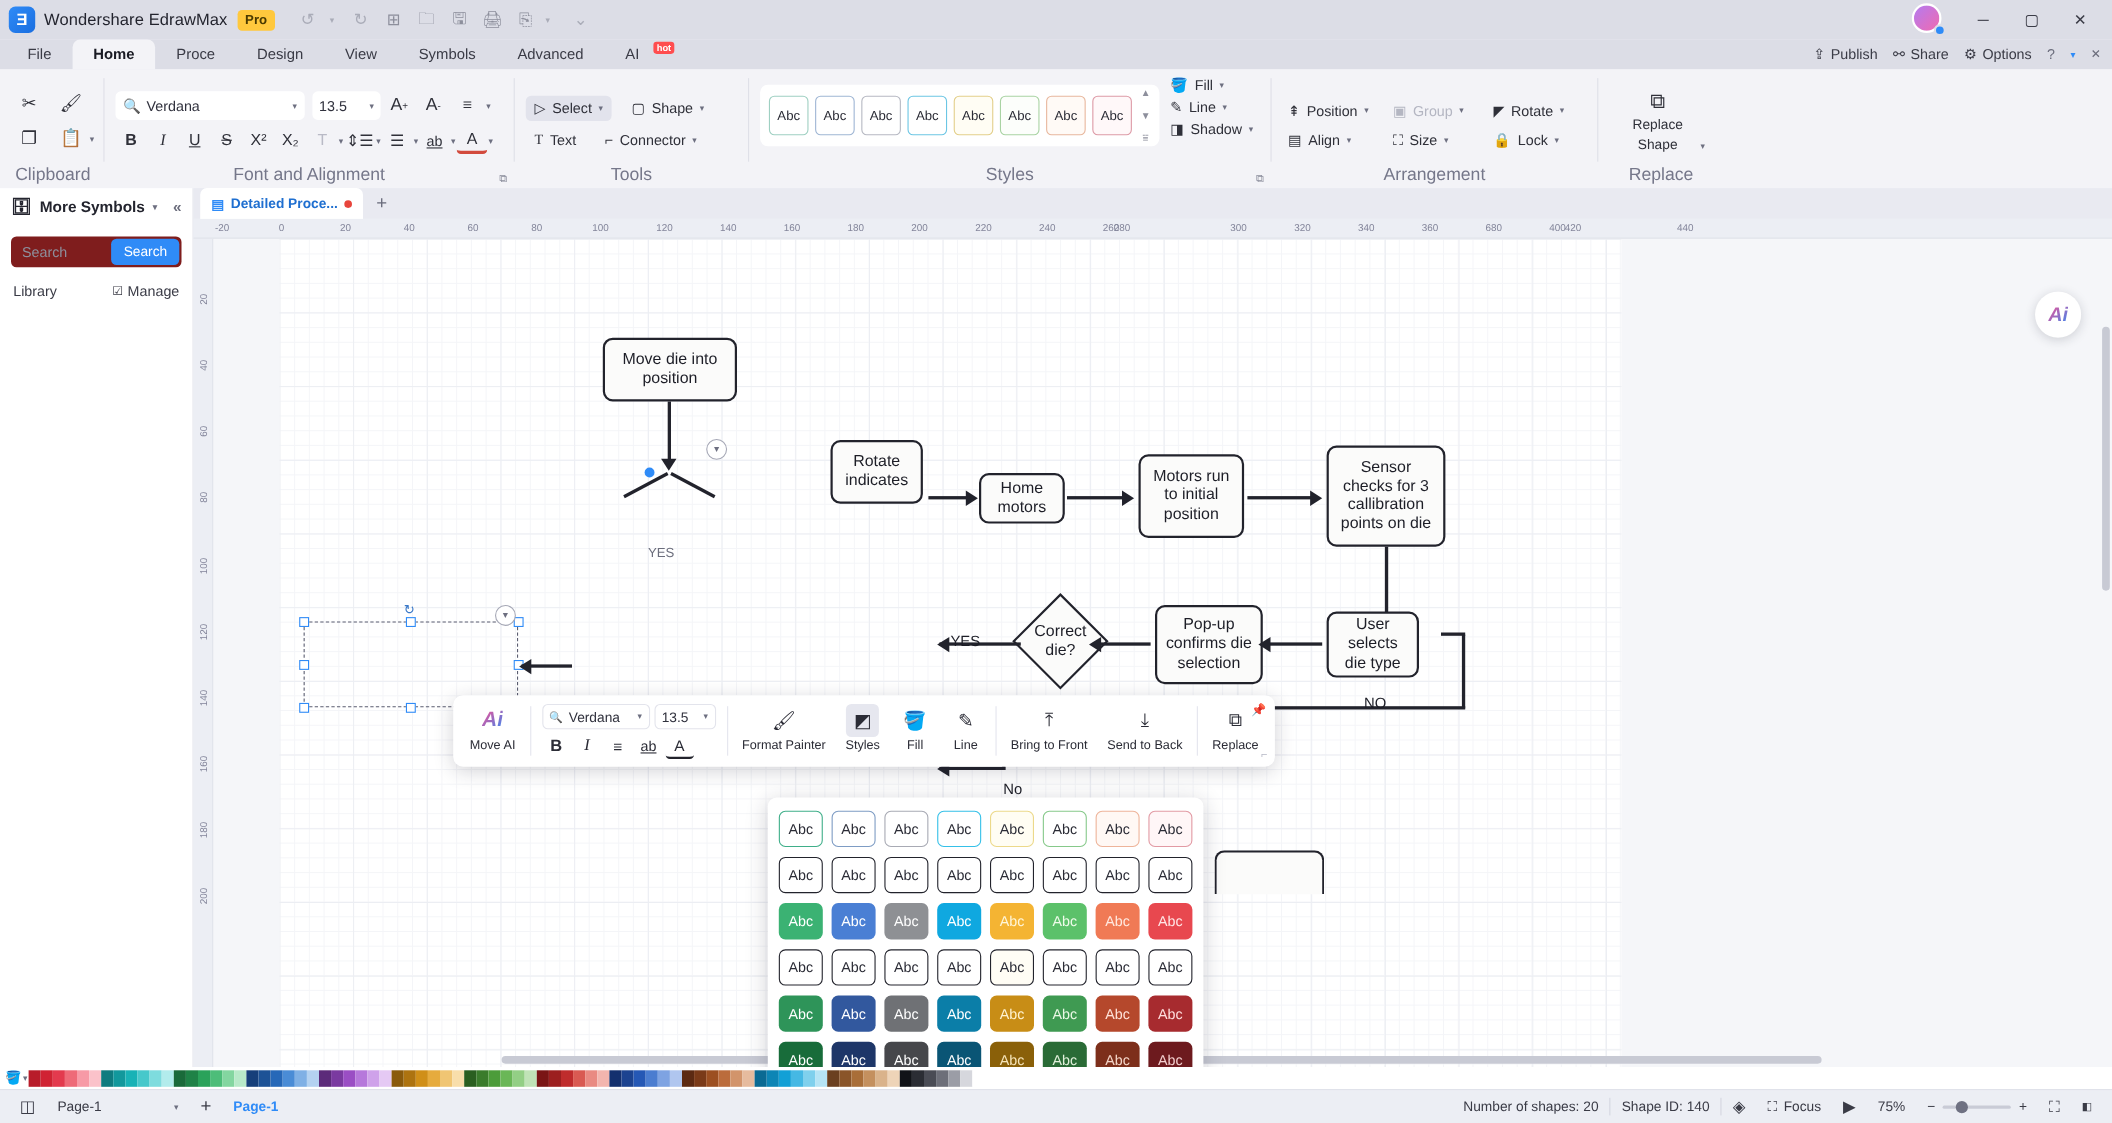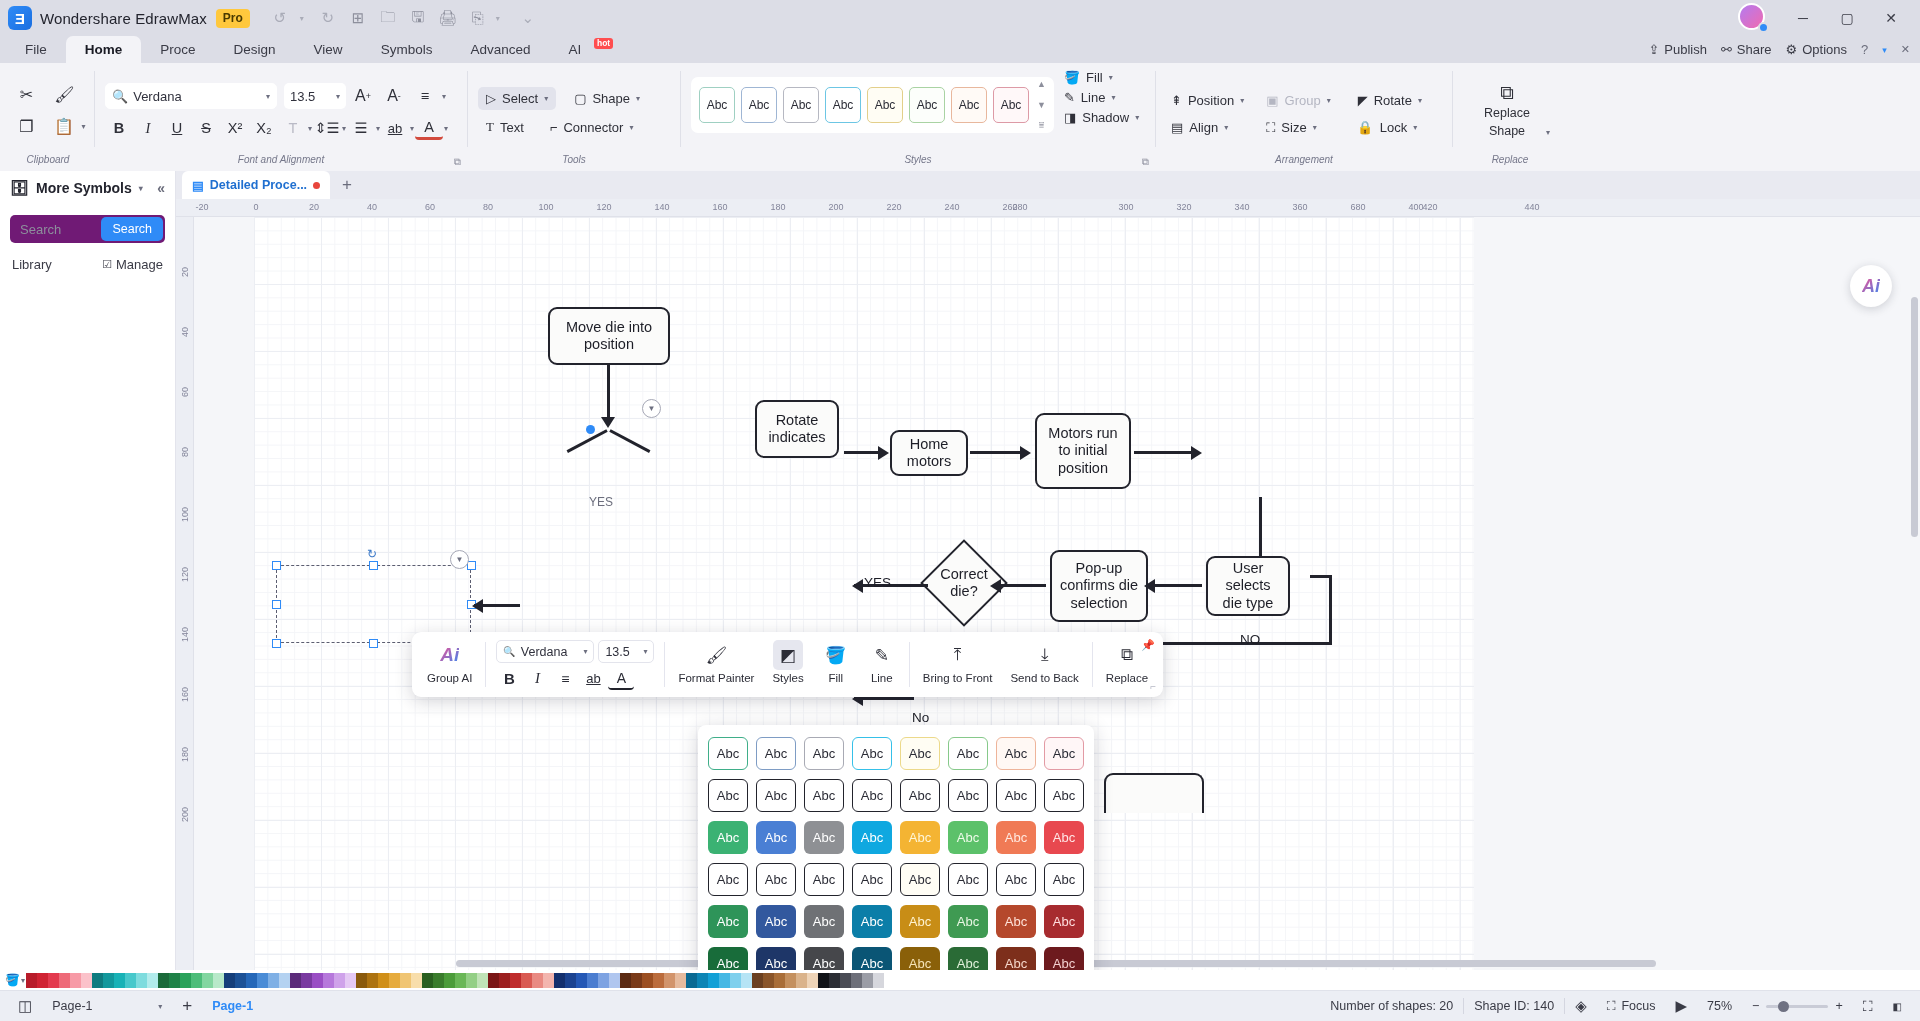--- a/index.html
+++ b/index.html
@@ -56,21 +56,21 @@
     position:absolute;top:2px;right:-6px;background:#ff4d4f;color:#fff;font-size:8.5px;
     border-radius:3px;padding:1px 3px;font-weight:bold;line-height:1.1;
   }
   .menu-right { margin-left:auto; display:flex;align-items:center;gap:14px;padding-right:10px;height:27px;}
   .menu-right .mi { display:flex;align-items:center;gap:5px;font-size:13px;color:#3a3b46;}
   
   .ribbon { height:108px;background:#f3f3f7;display:flex;position:relative;padding-left:4px;}
   .rgroup { position:relative; display:flex; flex-direction:column; padding:6px 8px 0; }
   .rgroup .rows { display:flex; flex:1; }
   .glabel {
-    text-align:center;font-size:10px;color:#75778a;height:20px;line-height:17px;font-style:italic;
+    text-align:center;font-size:16px;color:#75778a;height:20px;line-height:17px;
   }
   .sep { width:1px;background:#dfe0e8;margin:8px 2px 24px; }
   .icobtn {
     display:flex;align-items:center;justify-content:center;
     width:32px;height:30px;border-radius:4px;color:#2f3039;font-size:16px;
   }
   .col2 { display:flex;flex-direction:column;gap:2px;justify-content:center;}
   .rowflex{display:flex;align-items:center;gap:1px;}
   
   .fontbox {
@@ -105,21 +105,21 @@
   .fillcol { display:flex;flex-direction:column;gap:3px;justify-content:center;padding-left:6px;}
   .fillrow{display:flex;align-items:center;gap:6px;font-size:13px;color:#2f3039;padding:1px 4px;border-radius:4px;}
   .arrcell{display:flex;align-items:center;gap:6px;font-size:13px;color:#2f3039;padding:3px 5px;border-radius:4px;width:96px;}
   .arrcell.dim{color:#b4b6c2;}
   .replace-btn{display:flex;flex-direction:column;align-items:center;justify-content:center;gap:2px;font-size:12.5px;color:#2f3039;width:74px;line-height:1.25;text-align:center;}
   .dlg { position:absolute; right:4px; bottom:3px; font-size:10px; color:#8b8d9c; }
   
   .body-area { display:flex; height:calc(1021px - 36px - 27px - 108px - 51px); }
   .sidebar { width:176px;background:#fff;border-right:1px solid #e3e4ec;flex:none; }
   .sb-head{height:34px;display:flex;align-items:center;padding:0 10px;gap:7px;font-weight:bold;font-size:14px;color:#23242e;}
-  .sb-search{margin:10px 10px 0;height:28px;background:#701a75;border-radius:5px;display:flex;align-items:center;padding-left:10px;font-size:13px;color:#8d8f9c;justify-content:space-between;}
+  .sb-search{margin:10px 10px 0;height:28px;background:#7f1d1d;border-radius:5px;display:flex;align-items:center;padding-left:10px;font-size:13px;color:#8d8f9c;justify-content:space-between;}
   .sb-searchbtn{background:#2f8bf7;color:#fff;font-size:12.5px;border-radius:5px;padding:5px 11px;margin-right:2px;}
   .sb-row{display:flex;align-items:center;justify-content:space-between;padding:14px 12px 0;font-size:13px;color:#3a3b46;}
   .right-main{flex:1;display:flex;flex-direction:column;min-width:0;position:relative;}
   .doctabs{height:28px;background:#e9eaf1;display:flex;align-items:center;padding-left:6px;gap:4px;}
   .doctab{background:#fff;border-radius:6px 6px 0 0;height:28px;display:flex;align-items:center;gap:6px;padding:0 10px;font-size:12.5px;color:#1f6fd0;font-weight:bold;}
   .reddot{width:7px;height:7px;border-radius:50%;background:#e8453c;}
   .plus{font-size:17px;color:#6a6c7c;padding:0 8px;}
   
   .ruler-h{height:18px;background:#eceef4;border-bottom:1px solid #dfe1e9;position:relative;overflow:hidden;font-size:9px;color:#83859a;}
   .ruler-h span{position:absolute;top:3px;transform:translateX(-50%);}
@@ -574,20 +574,23 @@
           </div>
           <div class="conn" style="left:590px;top:234px;width:38px;height:3px"></div>
           <div class="arrowhead" style="left:624px;top:229px;border-top:7px solid transparent;border-bottom:7px solid transparent;border-left:11px solid #22232c"></div>
 
           <div class="node" style="left:781px;top:196px;width:96px;height:76px">
             <span>Motors run to initial position</span>
           </div>
           <div class="conn" style="left:716px;top:234px;width:52px;height:3px"></div>
           <div class="arrowhead" style="left:766px;top:229px;border-top:7px solid transparent;border-bottom:7px solid transparent;border-left:11px solid #22232c"></div>
 
+          <div class="node" style="left:952px;top:188px;width:108px;height:92px">
+            <span>Sensor checks for 3 callibration points on die</span>
+          </div>
           <div class="conn" style="left:880px;top:234px;width:59px;height:3px"></div>
           <div class="arrowhead" style="left:937px;top:229px;border-top:7px solid transparent;border-bottom:7px solid transparent;border-left:11px solid #22232c"></div>
           <div class="conn" style="left:1005px;top:280px;width:3px;height:68px"></div>
           <div class="arrowhead" style="left:999px;top:341px;border-left:7px solid transparent;border-right:7px solid transparent;border-top:11px solid #22232c"></div>
 
           <div class="node" style="left:952px;top:339px;width:84px;height:60px">
             <span>User selects die type</span>
           </div>
 
           <div class="node" style="left:796px;top:333px;width:98px;height:72px">
@@ -637,21 +640,21 @@
           <div class="conn" style="left:220px;top:387px;width:46px;height:3px"></div>
           <div class="arrowhead" style="left:218px;top:382px;border-top:7px solid transparent;border-bottom:7px solid transparent;border-right:11px solid #22232c"></div>
 
         </div>
 
         <div class="floatbar">
           <div class="fb-cell">
             <div class="fb-ic">
                 <span class="orb-glyph" style="font-size:19px;font-weight:bold">Ai</span>
               </div>
-            <div class="fb-cap">Group AI</div>
+            <div class="fb-cap">Move AI</div>
           </div>
           <div class="fb-sep"></div>
           <div class="fb-font">
             <div class="fb-fontrow">
               <div class="fb-fbox" style="width:98px">
                 <span style="color:#aeb0bd;font-size:10px">🔍</span>
                 <span style="flex:1">Verdana</span>
                 <span class="caret">▾</span>
               </div>
               <div class="fb-fbox" style="width:56px;justify-content:space-between">

